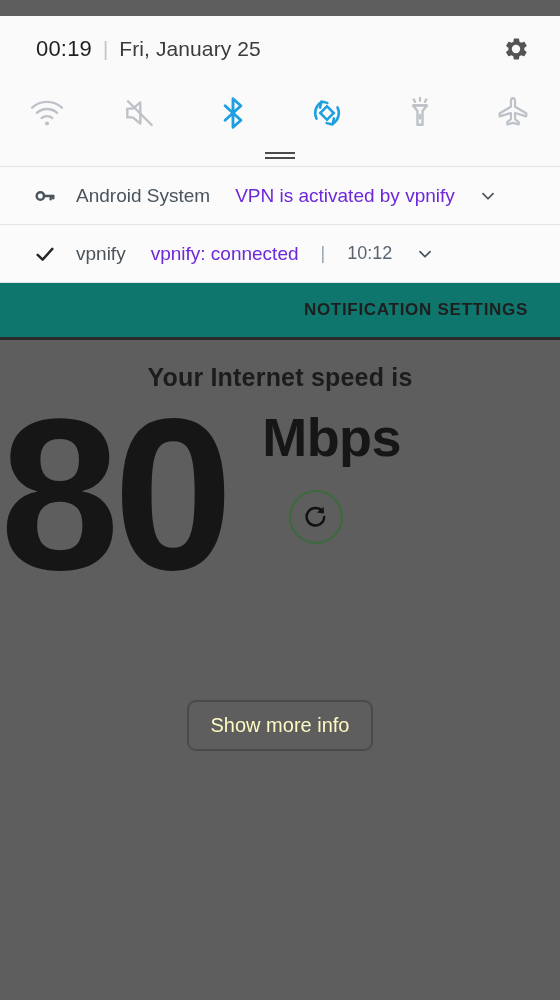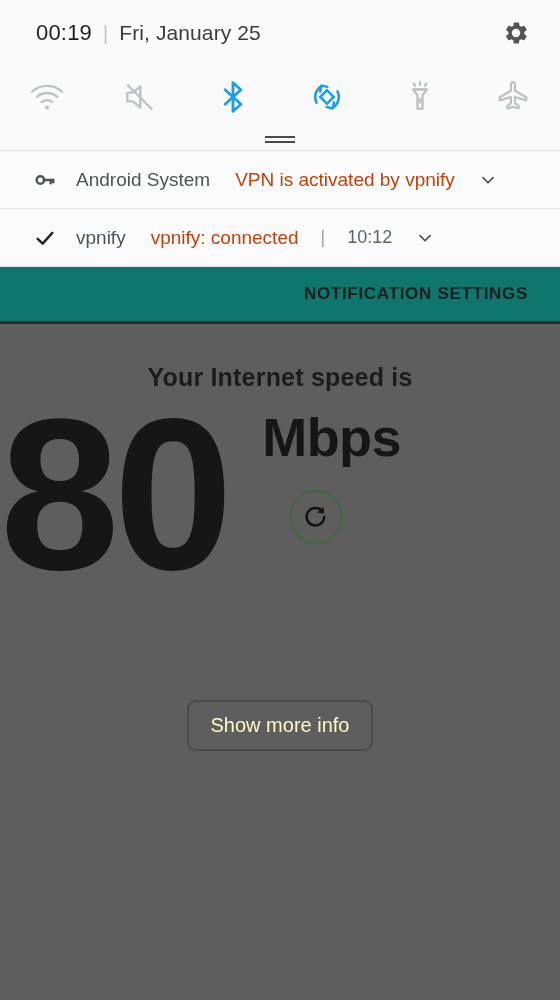--- a/index.html
+++ b/index.html
@@ -11,21 +11,21 @@
     height: 1000px;
     background: #5e5e5e;
     font-family: "Liberation Sans", sans-serif;
     overflow: hidden;
     position: relative;
   }
 
   
   #shade {
     position: absolute;
-    top: 0; left: 0;
+    top: 16px; left: 0;
     width: 560px;
     background: #fafafa;
     z-index: 5;
   }
 
   
   #status-bar {
     height: 66px;
     display: flex;
     align-items: center;
@@ -120,21 +120,21 @@
     flex-shrink: 0;
   }
   .notif-app {
     font-size: 19px;
     color: #4a545c;
     margin-left: 6px;
     white-space: nowrap;
   }
   .notif-text {
     font-size: 19px;
-    color: #c2410c;
+    color: #6d28d9;
     margin-left: 17px;
     white-space: nowrap;
   }
   .notif-pipe {
     font-size: 18px;
     color: #9aa3ab;
     margin-left: 14px;
   }
   .notif-time {
     font-size: 18px;

